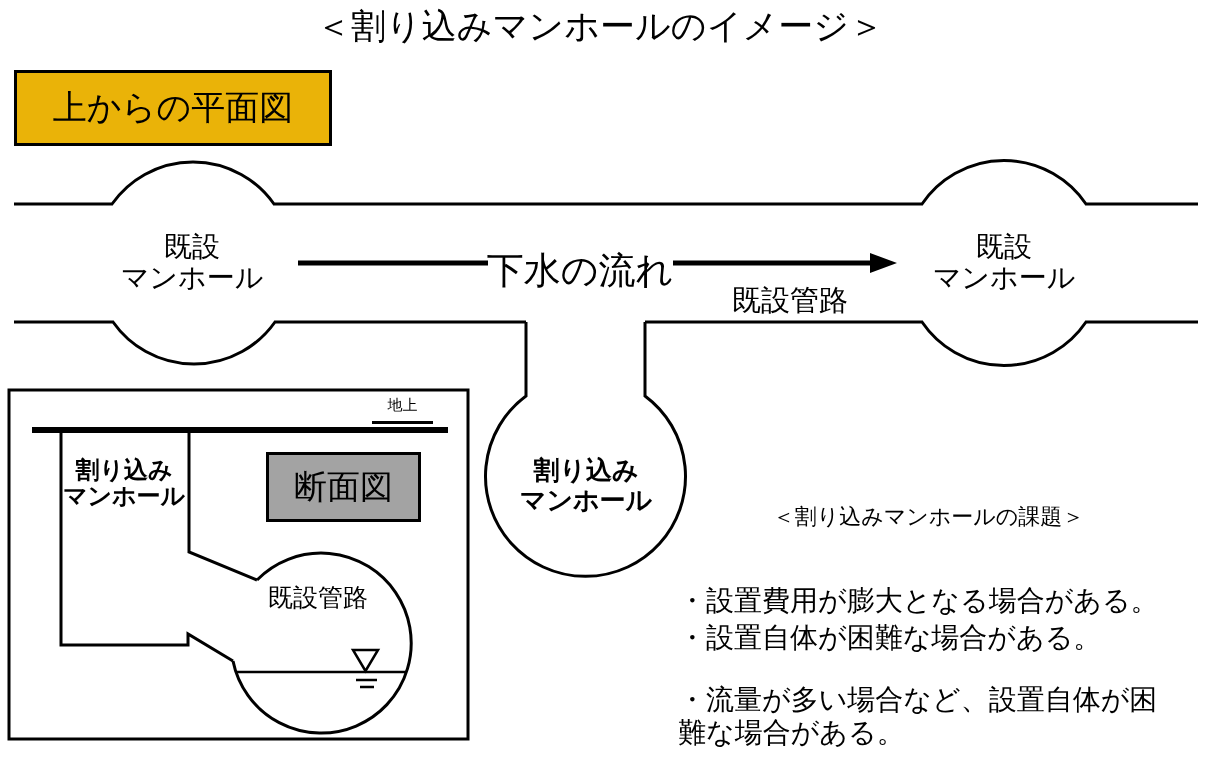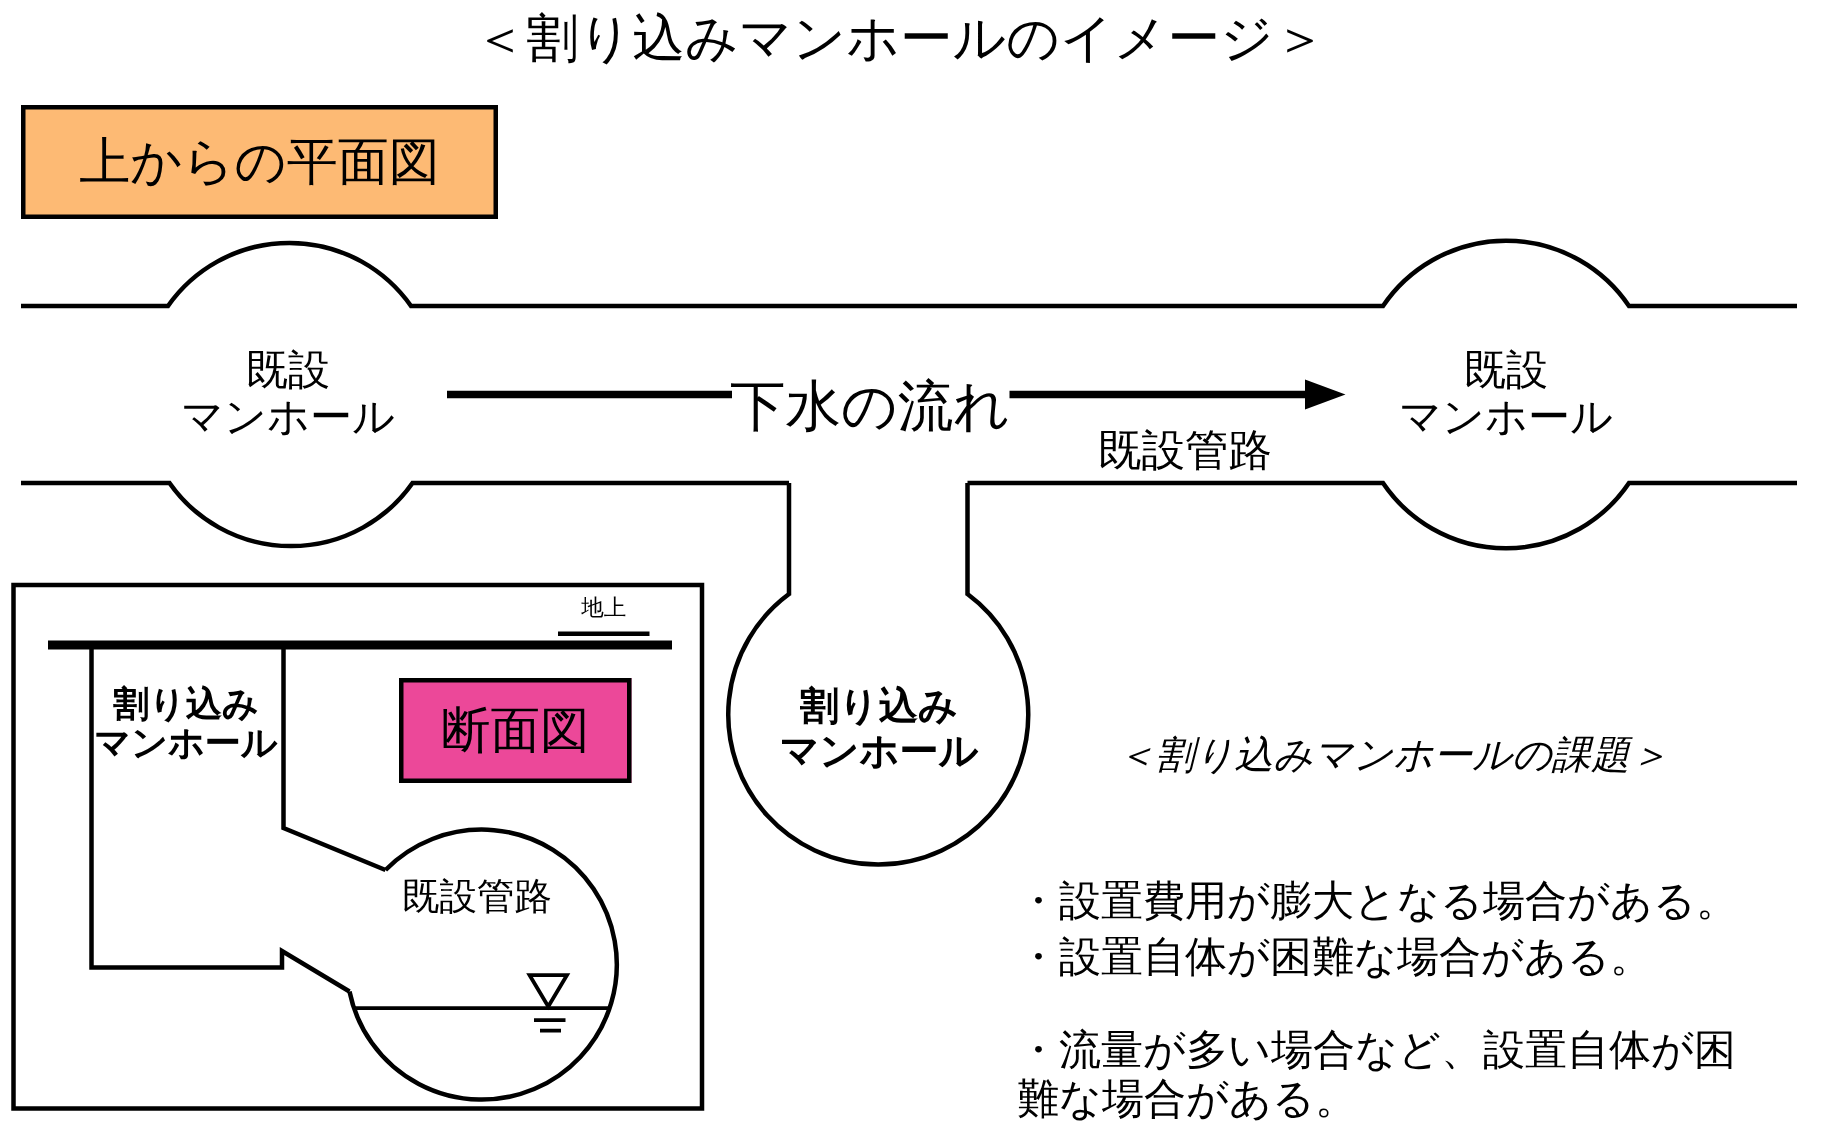--- a/index.html
+++ b/index.html
@@ -9,46 +9,46 @@
     overflow:hidden;
   }
   .abs{position:absolute;}
   .ctr{text-align:center;}
   .prewrap{white-space:pre-line;}
   svg{position:absolute;left:0;top:0;}
 
   .title{left:300px;top:6px;width:600px;font-size:35px;line-height:40px;}
   .plan-label-box{
     left:14px;top:70px;width:312px;height:70px;
-    background:#fdba74;border:3px solid #000;
+    background:#eab308;border:3px solid #000;
     display:flex;align-items:center;justify-content:center;
     font-size:34px;
     font-family:Liberation Mono, monospace;
   }
   .mh-label{width:200px;font-size:28px;line-height:31px;}
   .left-mh{left:92px;top:231px;}
   .right-mh{left:904px;top:231px;}
   .flow-label{left:480px;top:246px;width:200px;font-size:37px;}
   .plan-pipe-label{left:690px;top:281px;width:200px;font-size:29px;}
   .cutin-label{left:486px;top:455px;width:200px;font-size:26px;line-height:30px;font-weight:bold;}
 
   .cs-shaft-label{left:44px;top:457px;width:160px;font-size:24px;line-height:26px;font-weight:bold;}
   .cs-ground-label{
     left:372px;top:396px;width:61px;height:25px;font-size:15px;
     border-bottom:3px solid #000;
   }
   .cs-title-box{
     left:266px;top:452px;width:149px;height:64px;
-    background:#ec4899;border:3px solid #000;
+    background:#a3a3a3;border:3px solid #000;
     display:flex;align-items:center;justify-content:center;
     font-size:33px;
   }
   .cs-pipe-label{left:248px;top:581px;width:140px;font-size:25px;}
 
-  .issues-heading{left:696px;top:486px;width:465px;font-size:26px;font-style:italic;}
+  .issues-heading{left:696px;top:502px;width:465px;font-size:22px;}
   .bullet{left:678px;width:502px;font-size:28px;line-height:33px;}
   .b1{top:561px;margin-top:23px;}
   .b2{top:621px;}
   .b3{top:683px;}
 </style>
 </head>
 <body>
 
 <svg width="1220" height="761" viewBox="0 0 1220 761">
 

